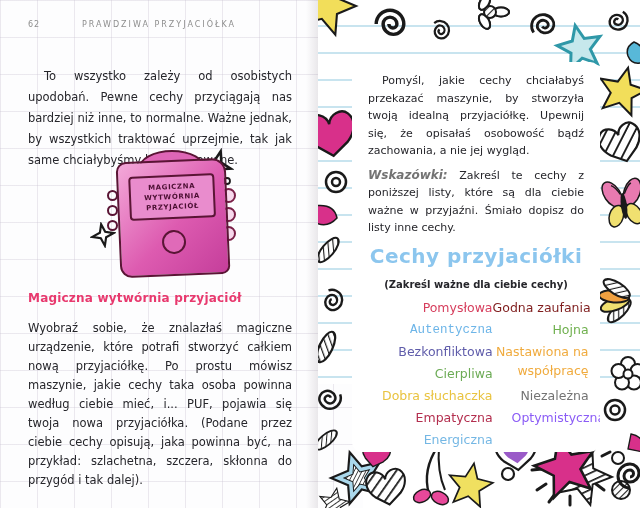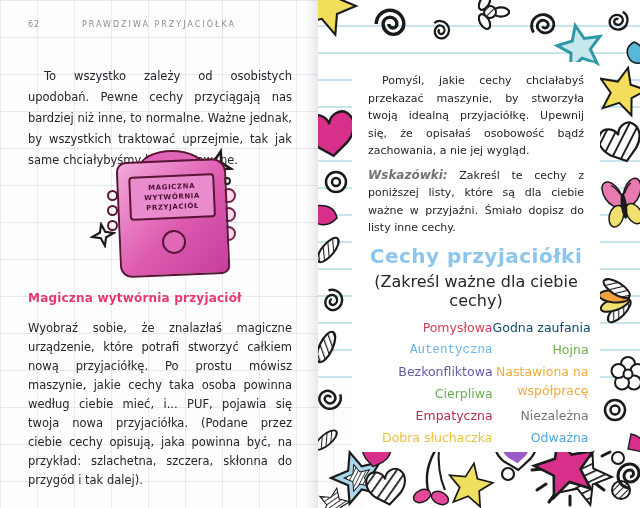--- a/index.html
+++ b/index.html
@@ -58,21 +58,21 @@
   .doodles{position:absolute;left:0;top:0;}
   .card{
     position:absolute;left:34px;top:62px;width:248px;height:390px;
     background:#ffffff;border-radius:10px;box-sizing:border-box;
     padding:10px 16px 6px;overflow:hidden;z-index:2;
   }
   .card-para{margin:0 0 7px;font-size:11px;line-height:17.5px;text-align:justify;}
   .card-para.first{text-indent:14px;}
   .tips-label{font-weight:bold;font-size:12px;color:#737373;font-style:italic;}
   .list-title{margin:6px 0 2px;text-align:center;font-size:20px;font-weight:bold;letter-spacing:.5px;}
-  .list-subtitle{margin:4px 0 8px;text-align:center;font-size:16px;color:#26262b;}
+  .list-subtitle{margin:11px 0 8px;text-align:center;font-size:10px;color:#26262b;font-weight:bold;}
   .traits{display:flex;margin-top:4px;padding-left:14px;text-align:right;}
   .trait-col{display:flex;flex-direction:column;}
   .trait-col.left{width:122px;}
   .trait-col.right{width:96px;}
   .trait{height:22px;font-size:12.5px;font-weight:500;line-height:20px;white-space:nowrap;}
   .trait.wrap{height:44px;white-space:normal;line-height:19px;}
 </style>
 </head>
 <body>
 
@@ -232,27 +232,26 @@
 
     <h3 class="list-title" style="color: rgb(140, 198, 238);">Cechy przyjaciółki</h3>
     <p class="list-subtitle">(Zakreśl ważne dla ciebie cechy)</p>
 
     <div class="traits">
       <div class="trait-col left">
         <div class="trait" style="color: rgb(214, 61, 92);">Pomysłowa</div>
         <div class="trait" style="color: rgb(109, 181, 232); font-family: Liberation Mono, monospace;">Autentyczna</div>
         <div class="trait" style="color: rgb(95, 92, 170);">Bezkonfliktowa</div>
         <div class="trait" style="color: rgb(108, 171, 85);">Cierpliwa</div>
+        <div class="trait" style="color: rgb(233, 195, 63);">Dobra słuchaczka</div>
         <div class="trait" style="color: rgb(179, 46, 78);">Empatyczna</div>
-        <div class="trait" style="color: rgb(233, 195, 63);">Dobra słuchaczka</div>
         <div class="trait" style="color: rgb(116, 183, 228);">Energiczna</div>
       </div>
       <div class="trait-col right">
-        <div class="trait" style="color: #0c4a6e;">Godna zaufania</div>
+        <div class="trait" style="color: #7f1d1d;">Godna zaufania</div>
         <div class="trait" style="color: rgb(111, 176, 78);">Hojna</div>
         <div class="trait wrap" style="color: rgb(240, 171, 62);">Nastawiona na współpracę</div>
         <div class="trait" style="color: #737373;">Niezależna</div>
-        <div class="trait" style="color: rgb(79, 168, 224);">Odważna</div>
         <div class="trait" style="color: #8b5cf6; margin-left: 19px;">Optymistyczna</div>
       </div>
     </div>
   </div>
 </div>
 
 </body></html>

